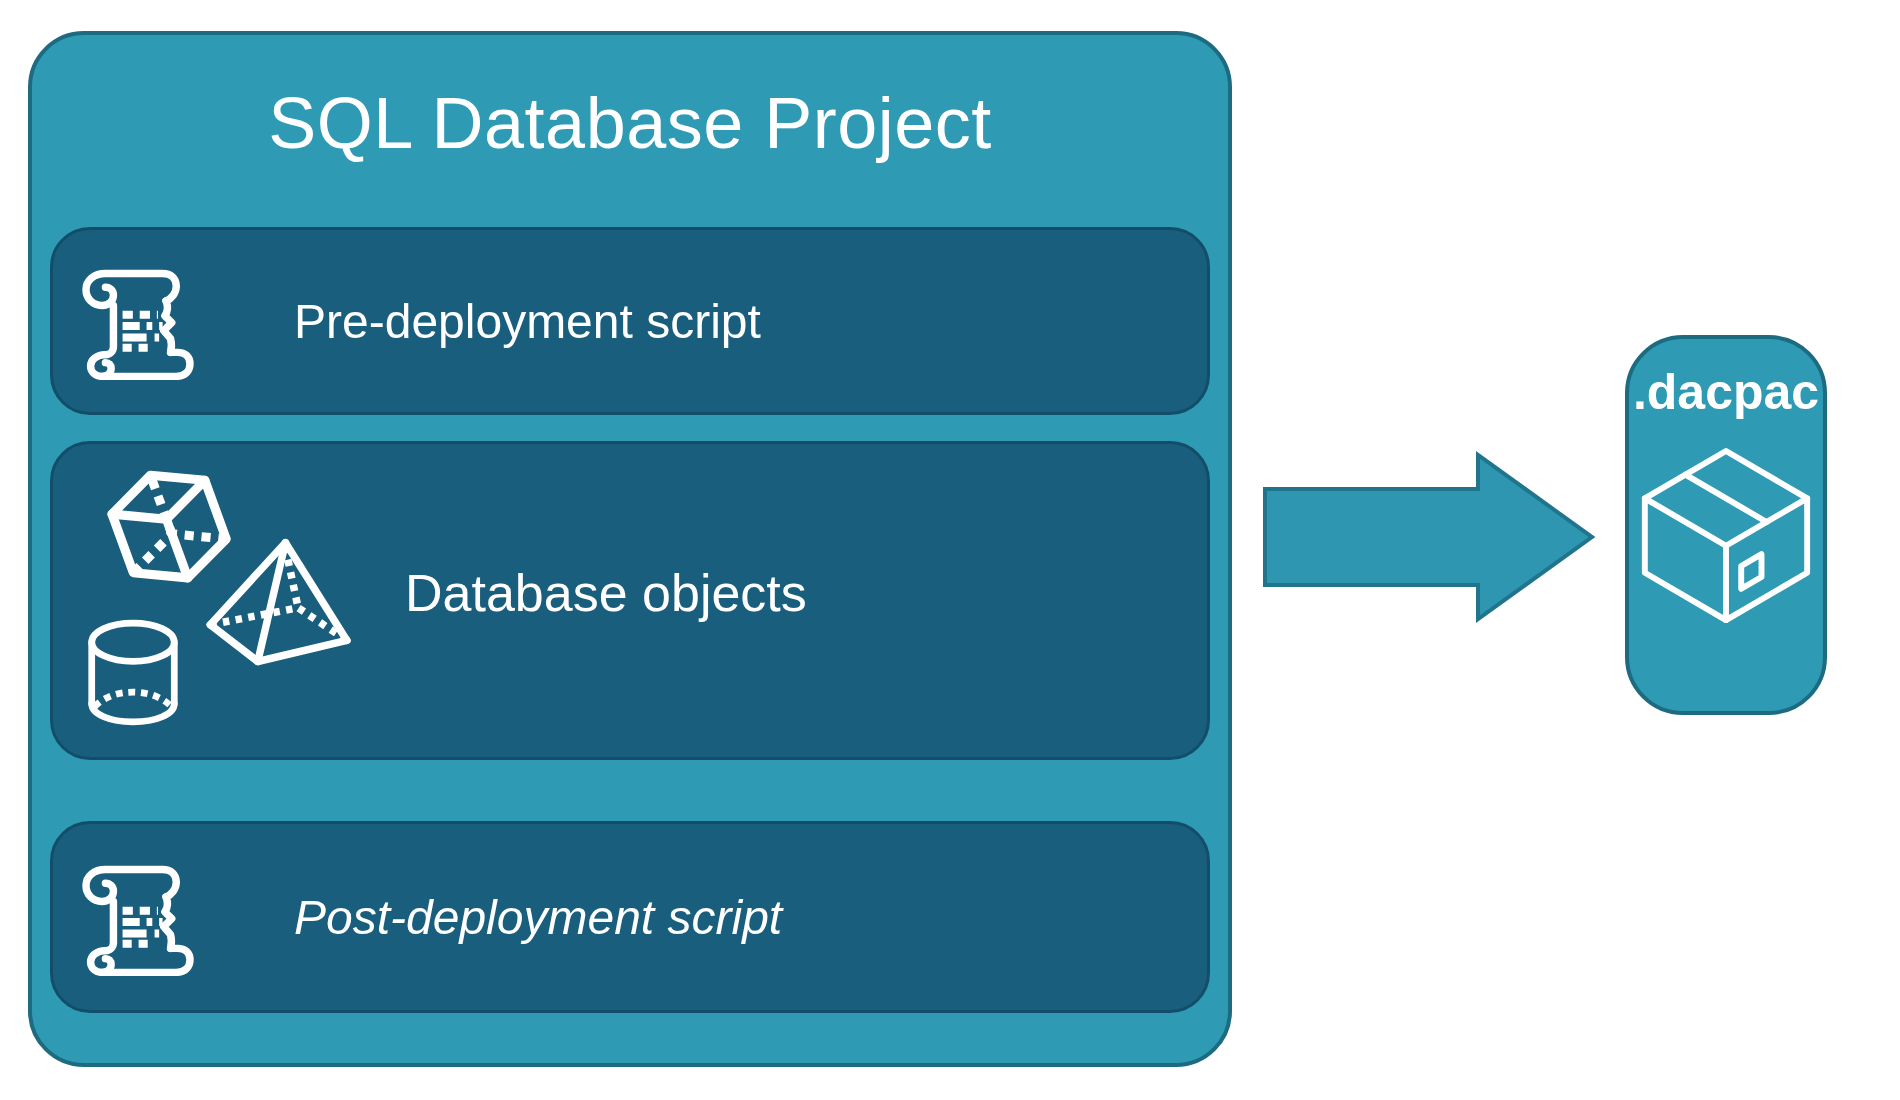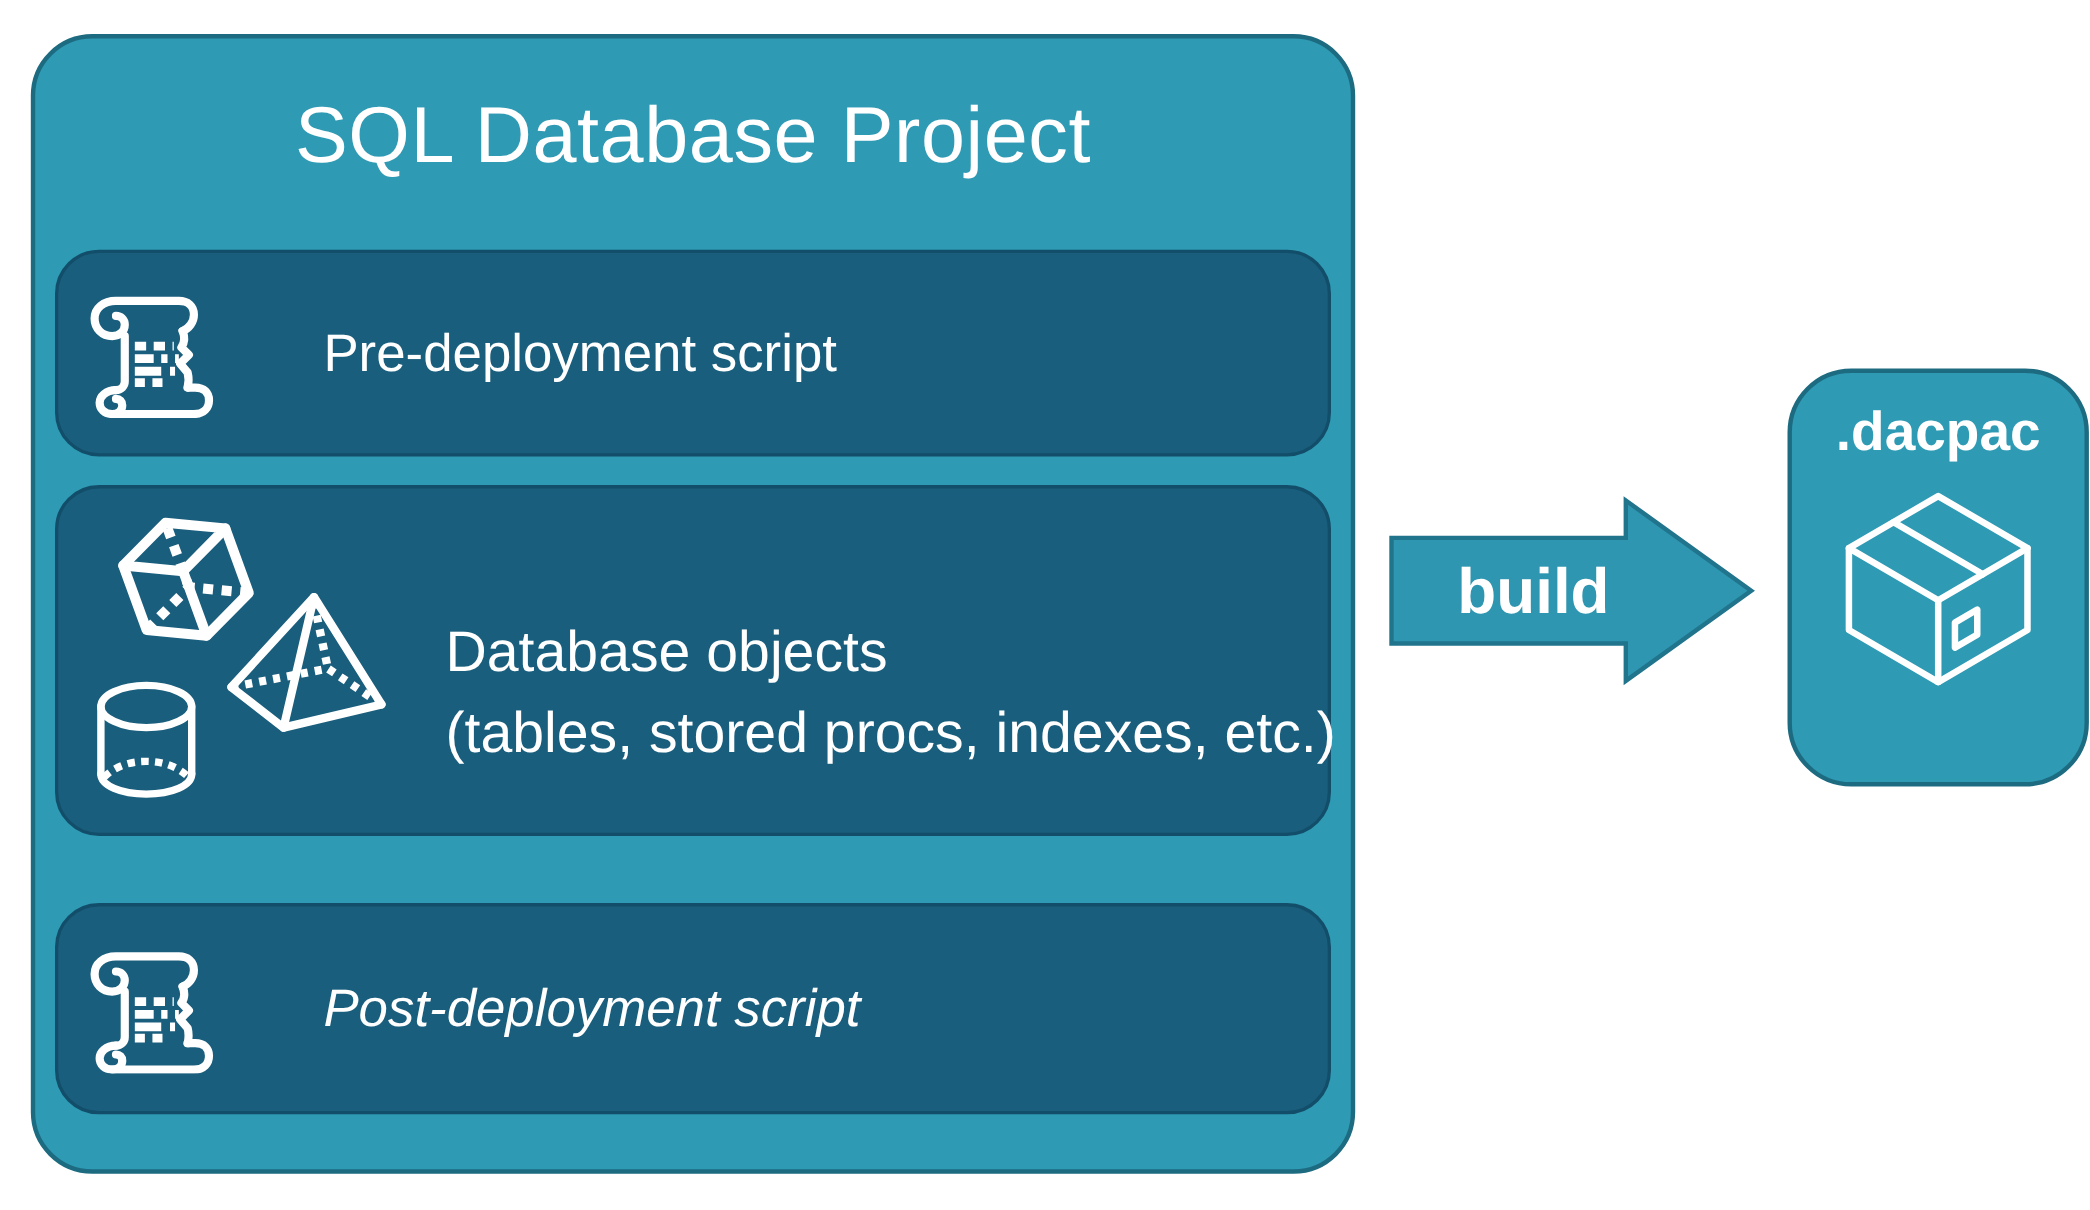--- a/index.html
+++ b/index.html
@@ -47,21 +47,21 @@
 
   .build-arrow-svg{position:absolute;left:1262px;top:450px;width:336px;height:176px;}
   .build-arrow-svg polygon{fill:var(--arrow-fill);stroke:var(--arrow-border);stroke-width:4;}
   .build-label{
     position:absolute;left:1262px;top:489px;width:216px;height:97px;
     display:flex;align-items:center;justify-content:center;padding-left:48px;box-sizing:border-box;
     color:var(--text);font-size:58px;font-weight:700;
   }
 
   .dacpac-box{
-    position:absolute;left:1625px;top:335px;width:274px;height:380px;
+    position:absolute;left:1625px;top:335px;width:202px;height:380px;
     box-sizing:border-box;background:var(--container-fill);
     border:4px solid var(--container-border);border-radius:58px;
   }
   .dacpac-label{margin-top:24px;text-align:center;color:var(--text);font-size:50px;font-weight:700;}
   .package-icon-svg{display:block;margin:12px auto 0;width:186px;height:200px;}
 
   .stroke{fill:none;stroke:currentColor;stroke-width:6.5;stroke-linecap:round;stroke-linejoin:round;}
   .stroke-thick{fill:none;stroke:currentColor;stroke-width:7;stroke-linecap:round;stroke-linejoin:round;}
   .dashline{fill:none;stroke:currentColor;stroke-width:7;stroke-linecap:butt;}
   .textline{fill:none;stroke:currentColor;stroke-width:7;stroke-linecap:butt;}
@@ -105,21 +105,20 @@
         <path class="dashline" stroke-dasharray="6 6" d="M8,86 L89,66 L136,94"></path>
       </svg>
       <svg class="icon shape cylinder-icon-svg" viewBox="0 0 100 112" aria-hidden="true">
         <ellipse class="stroke-thick" cx="50" cy="25" rx="43" ry="20"></ellipse>
         <path class="stroke-thick" d="M7,25 L7,89 M93,25 L93,89"></path>
         <path class="stroke-thick" d="M7,89 C7,100 26,108 50,108 C74,108 93,100 93,89"></path>
         <path class="dashline" stroke-dasharray="7 6" d="M10,92 C20,82 34,77 50,77 C66,77 80,82 90,92"></path>
       </svg>
       <div class="objects-text">
         <div>Database objects</div>
-        <div>(tables, stored procs, indexes, etc.)</div>
       </div>
     </div>
 
     <div class="row row-flex row-post">
       <svg class="icon scroll-icon-svg" viewBox="0 0 112 102" aria-hidden="true">
         <path class="stroke" d="M77,33 C82,31 86,26 86,20 C86,13 81,9 74,9 L24,9 C14,9 7,15 7,23 C7,31 13,37 21,37 C27,37 31,33 31,28 C31,24 28,21 24,21"></path>
         <path class="stroke" d="M31,37 L31,73 C31,77 28,80 24,80"></path>
         <path class="stroke" d="M24,80 C16,80 11,85 11,90 C11,95 15,99 21,99 C26,99 29,96 29,92 C29,89 27,87 24,87"></path>
         <path class="stroke" d="M21,99 L86,99 C94,99 98,94 98,88 C98,82 94,78 87,78 L81,78"></path>
         <path class="stroke" d="M77,33 C79,38 79,42 76,46 L82,52 L75,59 L81,66 C82,70 82,74 81,78"></path>
@@ -128,21 +127,20 @@
         <path class="textline" stroke-dasharray="21 7" d="M39,65 H71"></path>
         <path class="textline" stroke-dasharray="8 6" d="M39,74 H63"></path>
       </svg>
       <div class="row-label">Post-deployment script</div>
     </div>
   </div>
 
   <svg class="build-arrow-svg" viewBox="0 0 336 176" aria-hidden="true">
     <polygon points="3,39 216,39 216,5 330,87 216,169 216,135 3,135"></polygon>
   </svg>
-  <div class="build-label">build</div>
 
   <div class="dacpac-box">
     <div class="dacpac-label">.dacpac</div>
     <svg class="icon package-icon-svg" viewBox="0 0 220 222" aria-hidden="true">
       <path class="stroke-thick" d="M110,14 L206,70 L110,126 L14,70 Z"></path>
       <path class="stroke-thick" d="M62,42 L158,98"></path>
       <path class="stroke-thick" d="M14,70 L14,158 L110,214 L206,158 L206,70"></path>
       <path class="stroke-thick" d="M110,126 L110,214"></path>
       <path class="stroke-thick" d="M128,150 L152,136 L152,163 L128,177 Z"></path>
     </svg>

